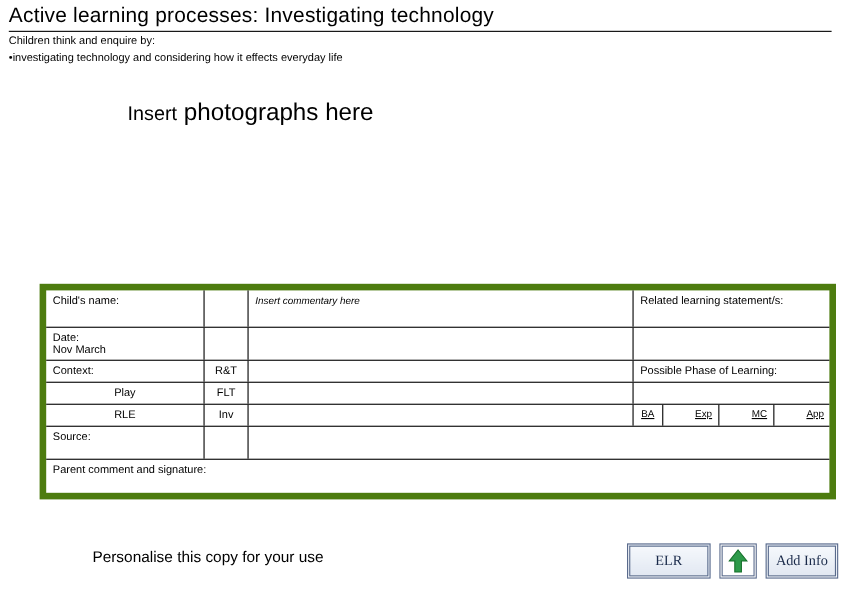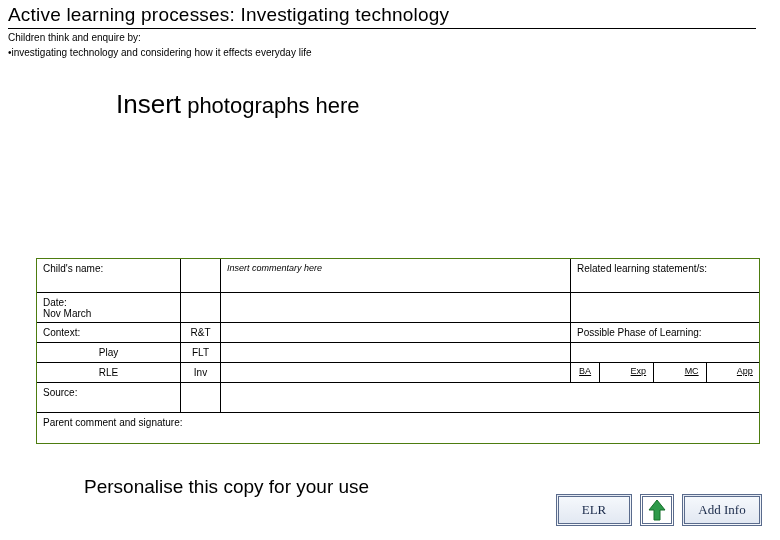--- a/index.html
+++ b/index.html
@@ -3,43 +3,43 @@
 <meta charset="utf-8">
 <style>
   * { box-sizing: border-box; margin: 0; padding: 0; }
   body { width: 780px; height: 540px; background: #fff; font-family: Arial, sans-serif; color: #000; position: relative; }
   .header { padding: 4px 24px 2px 8px; }
   .title { font-size: 19px; font-weight: 400; letter-spacing: 0.2px; }
   .subtitle { font-size: 10px; margin-top: 2px; line-height: 1.3; }
   .hr { border-bottom: 1px solid #000; margin: 2px 0 0 0; }
   .photo-area { padding: 28px 0 0 116px; }
   .photo-text { font-size: 22px; }
-  .photo-text .big { font-size: 26px; }
-  .grid { position: absolute; left: 36px; right: 20px; top: 258px; border: 1px solid #4d7c0f; }
+  .photo-text .big { font-size: 18px; }
+  .grid { position: absolute; left: 36px; right: 20px; top: 258px; border: 6px solid #4d7c0f; }
   .row { display: flex; border-bottom: 1px solid #000; }
   .row:last-child { border-bottom: none; }
   .cell { border-right: 1px solid #000; padding: 4px 6px; font-size: 10px; }
   .cell:last-child { border-right: none; }
   .c-left { width: 144px; }
   .c-tag  { width: 40px; text-align: center; }
   .c-mid  { width: 350px; font-style: italic; font-size: 9px; }
   .c-right{ flex: 1; }
   .h34 { height: 34px; }
   .h28 { height: 30px; }
   .h20 { height: 20px; }
   .phase-row { display: flex; gap: 24px; }
   .phase-cell { flex: 1; text-align: center; text-decoration: underline; font-size: 9px; padding: 3px 0; border-right: 1px solid #000; }
   .phase-cell:last-child { border-right: none; }
   .footer { position: absolute; left: 0; right: 0; bottom: 0; height: 66px; }
-  .personalise { position: absolute; left: 84px; bottom: 42px; font-size: 19px; }
+  .personalise { position: absolute; left: 84px; bottom: 26px; font-size: 14px; }
   .btn-bar { position: absolute; right: 18px; bottom: 14px; display: flex; gap: 8px; align-items: center; }
   .btn { height: 32px; border: 3px double #5a6b8c; background: linear-gradient(#f5f8fc,#e2e8f2); display: flex; align-items: center; justify-content: center; font-size: 13px; font-weight: normal; font-family: "Comic Sans MS", cursive; color: #1a2a4a; cursor: pointer; }
   .btn-elr { width: 76px; }
   .btn-arrow { width: 34px; background: none; border: 3px double #5a6b8c; }
-  .btn-add { width: 80px; }
+  .btn-add { width: 66px; }
   .arrow-svg { width: 18px; height: 22px; }
 </style>
 </head>
 <body>
 
 <div class="header">
   <div class="title">Active learning processes: Investigating technology</div>
   <div class="hr"></div>
   <div class="subtitle">Children think and enquire by:</div>
   <div class="subtitle">•investigating technology and considering how it effects everyday life</div>

